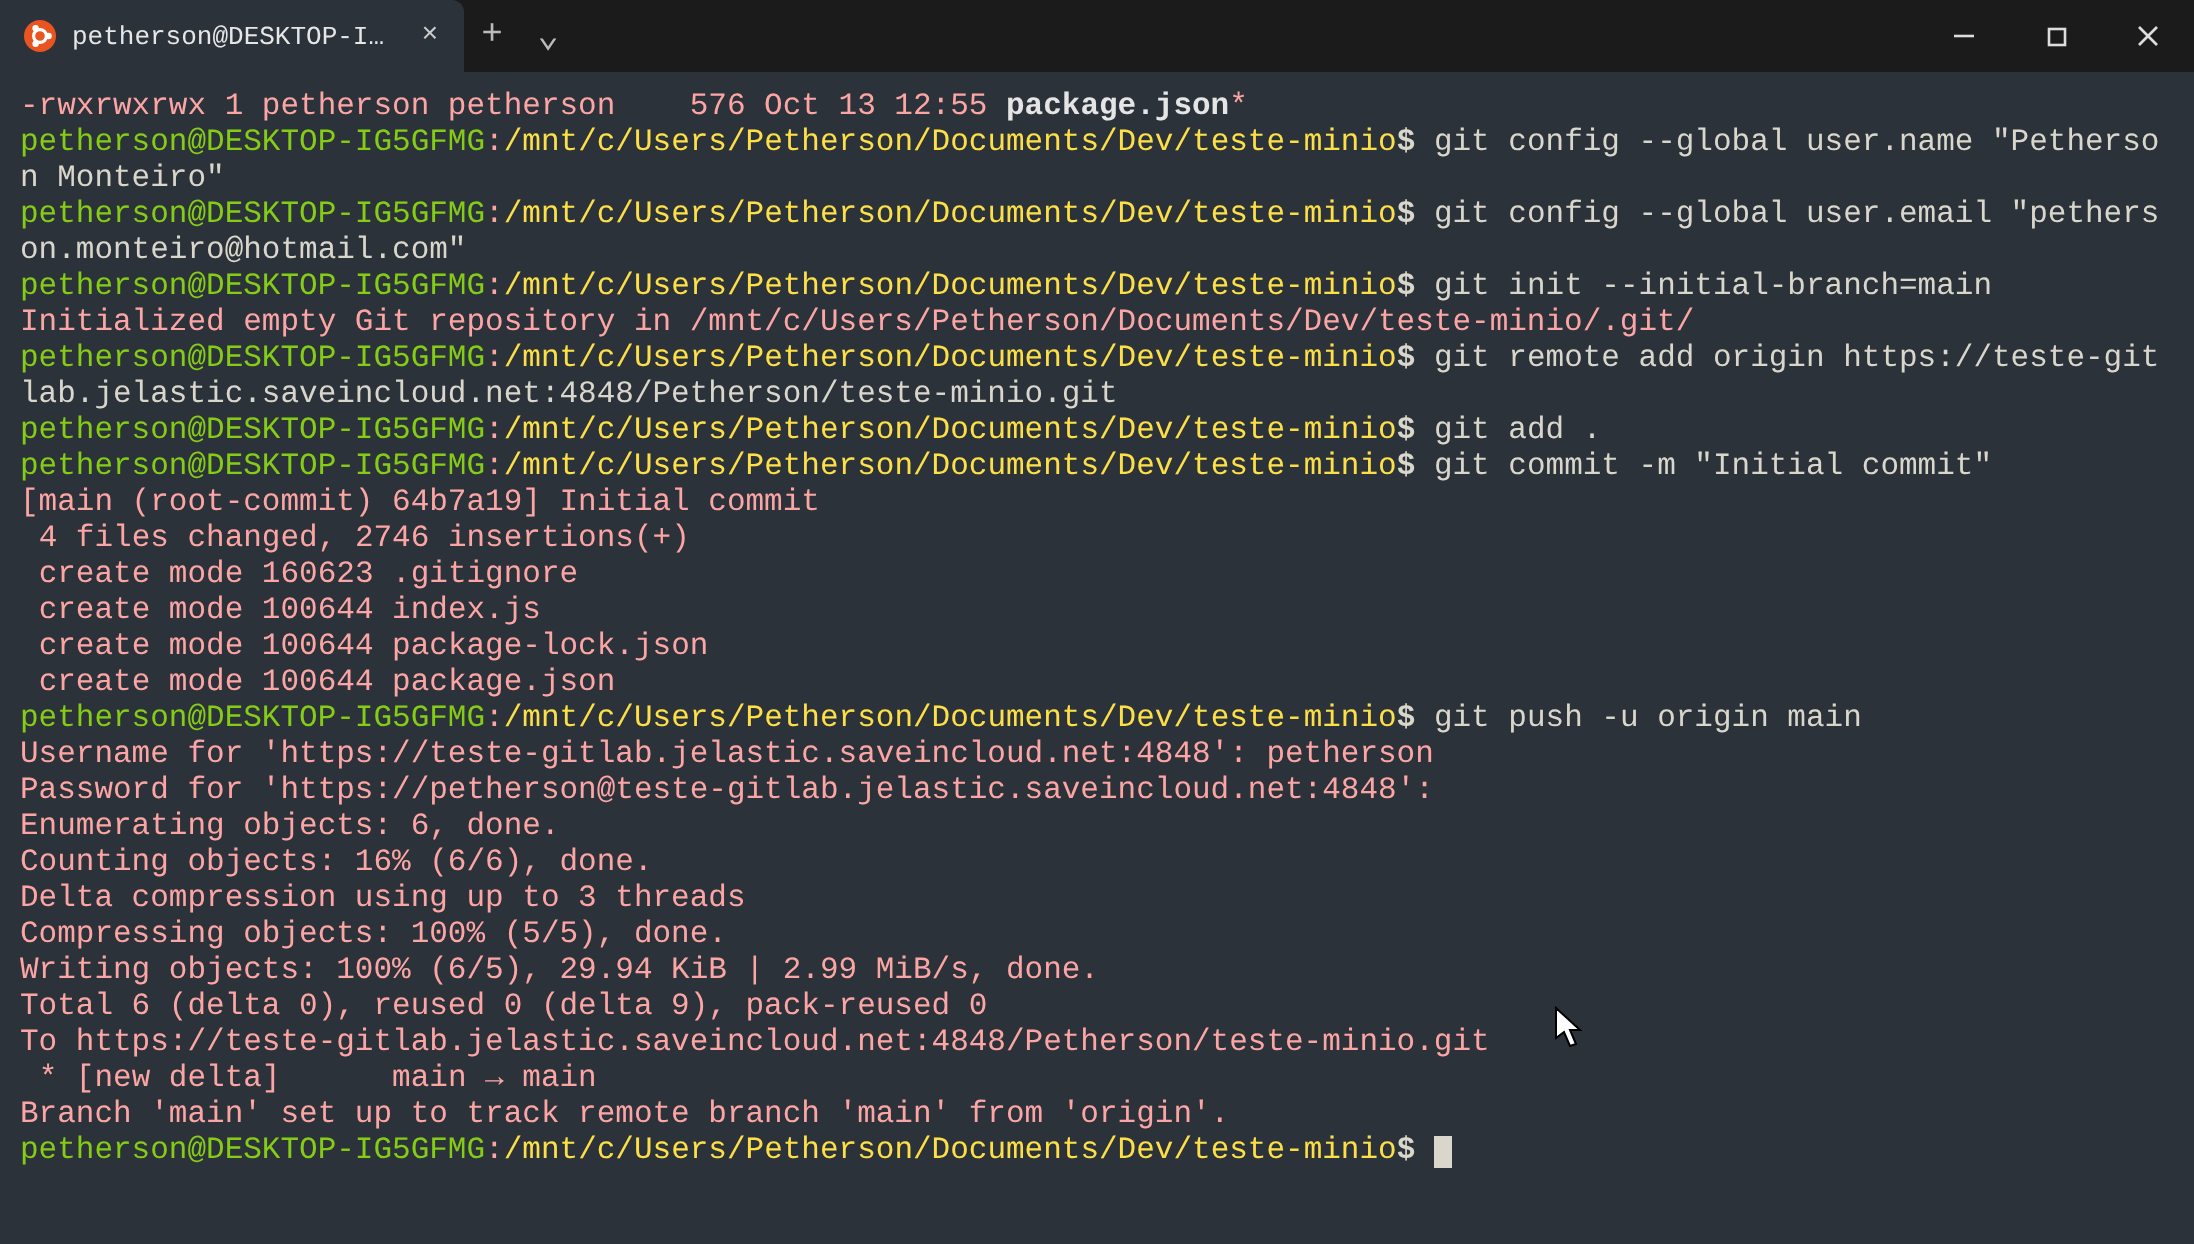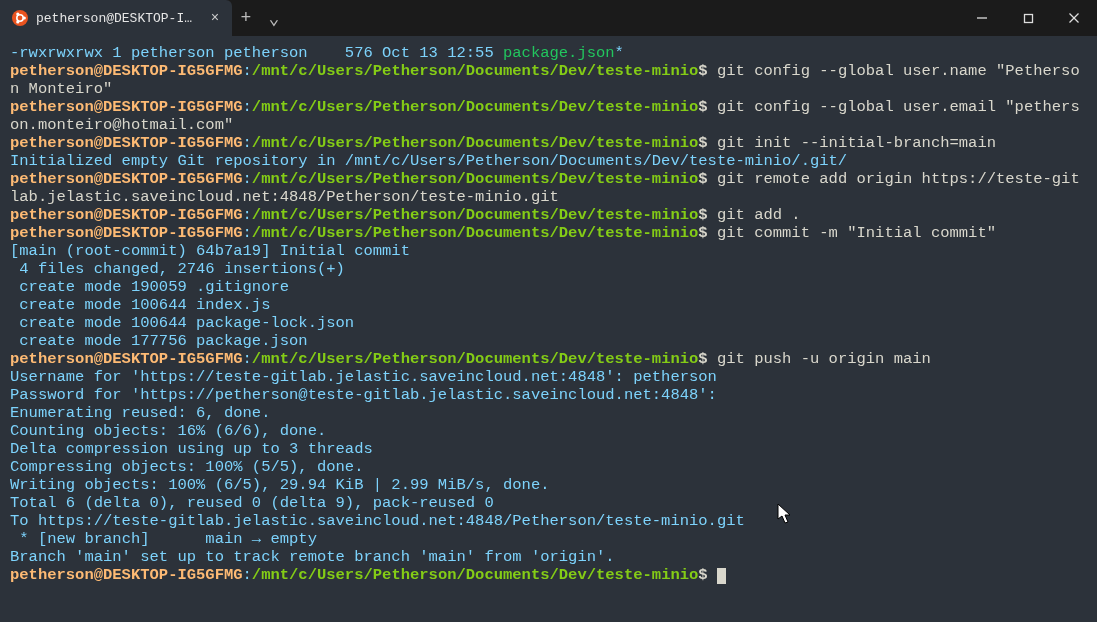--- a/index.html
+++ b/index.html
@@ -74,26 +74,26 @@
   .terminal {
     flex: 1;
     padding: 8px 10px;
     font-size: 15.5px;
     line-height: 18px;
     color: #d9d7cc;
     white-space: pre-wrap;
     word-break: break-all;
     overflow: hidden;
   }
-  .c-user { color: #fdba74; font-weight: bold; }
-  .c-path { color: #84cc16; font-weight: bold; }
+  .c-user { color: #84cc16; font-weight: normal; }
+  .c-path { color: #fde047; font-weight: normal; }
   .c-cmd  { color: #d9d7cc; }
-  .c-file { color: #22c55e; font-weight: normal; margin-top: 28px; }
+  .c-file { color: #e5e5e5; font-weight: bold; margin-top: 28px; }
   .c-symbol { color: #d9d7cc; font-weight: bold; }
-  .c-gray { color: #7dd3fc; }
+  .c-gray { color: #fca5a5; }
 
   .cursor-pointer {
     position: absolute;
     left: 777px;
     top: 503px;
     pointer-events: none;
   }
   .caret {
     display:inline-block;
     width:9px; height:16px;
@@ -146,35 +146,35 @@
   <div class="terminal"><span class="c-gray">-rwxrwxrwx 1 petherson petherson    576 Oct 13 12:55 </span><span class="c-file">package.json</span><span class="c-gray">*</span>
 <span class="c-user">petherson@DESKTOP-IG5GFMG</span><span class="c-gray">:</span><span class="c-path">/mnt/c/Users/Petherson/Documents/Dev/teste-minio</span><span class="c-symbol">$</span><span class="c-cmd"> git config --global user.name "Petherson Monteiro"</span>
 <span class="c-user">petherson@DESKTOP-IG5GFMG</span><span class="c-gray">:</span><span class="c-path">/mnt/c/Users/Petherson/Documents/Dev/teste-minio</span><span class="c-symbol">$</span><span class="c-cmd"> git config --global user.email "petherson.monteiro@hotmail.com"</span>
 <span class="c-user">petherson@DESKTOP-IG5GFMG</span><span class="c-gray">:</span><span class="c-path">/mnt/c/Users/Petherson/Documents/Dev/teste-minio</span><span class="c-symbol">$</span><span class="c-cmd"> git init --initial-branch=main</span>
 <span class="c-gray">Initialized empty Git repository in /mnt/c/Users/Petherson/Documents/Dev/teste-minio/.git/</span>
 <span class="c-user">petherson@DESKTOP-IG5GFMG</span><span class="c-gray">:</span><span class="c-path">/mnt/c/Users/Petherson/Documents/Dev/teste-minio</span><span class="c-symbol">$</span><span class="c-cmd"> git remote add origin https://teste-gitlab.jelastic.saveincloud.net:4848/Petherson/teste-minio.git</span>
 <span class="c-user">petherson@DESKTOP-IG5GFMG</span><span class="c-gray">:</span><span class="c-path">/mnt/c/Users/Petherson/Documents/Dev/teste-minio</span><span class="c-symbol">$</span><span class="c-cmd"> git add .</span>
 <span class="c-user">petherson@DESKTOP-IG5GFMG</span><span class="c-gray">:</span><span class="c-path">/mnt/c/Users/Petherson/Documents/Dev/teste-minio</span><span class="c-symbol">$</span><span class="c-cmd"> git commit -m "Initial commit"</span>
 <span class="c-gray">[main (root-commit) 64b7a19] Initial commit</span>
 <span class="c-gray"> 4 files changed, 2746 insertions(+)</span>
-<span class="c-gray"> create mode 190059 .gitignore</span>
+<span class="c-gray"> create mode 160623 .gitignore</span>
 <span class="c-gray"> create mode 100644 index.js</span>
 <span class="c-gray"> create mode 100644 package-lock.json</span>
-<span class="c-gray"> create mode 177756 package.json</span>
+<span class="c-gray"> create mode 100644 package.json</span>
 <span class="c-user">petherson@DESKTOP-IG5GFMG</span><span class="c-gray">:</span><span class="c-path">/mnt/c/Users/Petherson/Documents/Dev/teste-minio</span><span class="c-symbol">$</span><span class="c-cmd"> git push -u origin main</span>
 <span class="c-gray">Username for 'https://teste-gitlab.jelastic.saveincloud.net:4848': petherson</span>
 <span class="c-gray">Password for 'https://petherson@teste-gitlab.jelastic.saveincloud.net:4848':</span>
-<span class="c-gray">Enumerating reused: 6, done.</span>
+<span class="c-gray">Enumerating objects: 6, done.</span>
 <span class="c-gray">Counting objects: 16% (6/6), done.</span>
 <span class="c-gray">Delta compression using up to 3 threads</span>
 <span class="c-gray">Compressing objects: 100% (5/5), done.</span>
 <span class="c-gray">Writing objects: 100% (6/5), 29.94 KiB | 2.99 MiB/s, done.</span>
 <span class="c-gray">Total 6 (delta 0), reused 0 (delta 9), pack-reused 0</span>
 <span class="c-gray">To https://teste-gitlab.jelastic.saveincloud.net:4848/Petherson/teste-minio.git</span>
-<span class="c-gray"> * [new branch]      main → empty</span>
+<span class="c-gray"> * [new delta]      main → main</span>
 <span class="c-gray">Branch 'main' set up to track remote branch 'main' from 'origin'.</span>
 <span class="c-user">petherson@DESKTOP-IG5GFMG</span><span class="c-gray">:</span><span class="c-path">/mnt/c/Users/Petherson/Documents/Dev/teste-minio</span><span class="c-symbol">$</span><span> </span><span class="caret"></span></div>
 
 </div>
 
 <div class="cursor-pointer">
   <svg width="16" height="22" viewBox="0 0 16 22">
     <path d="M1 1 L1 16 L5 13 L8 20 L11 19 L8 12 L13 12 Z" fill="#fff" stroke="#000" stroke-width="1"></path>
   </svg>
 </div>

